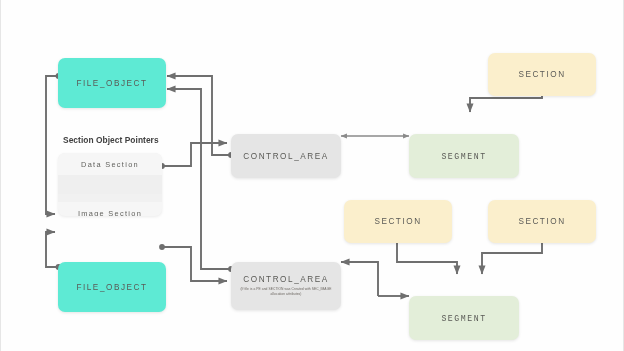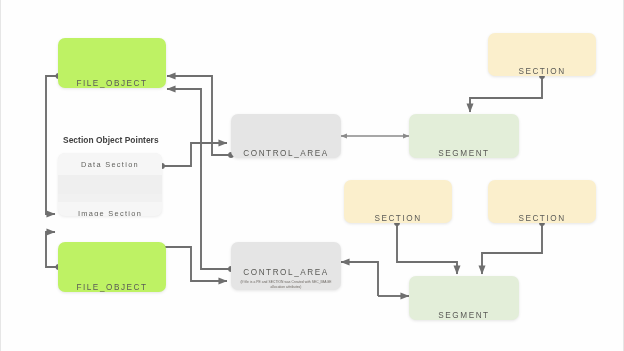--- a/index.html
+++ b/index.html
@@ -16,33 +16,34 @@
     border-left:1px solid #e6e6e6;
     border-right:1px solid #e6e6e6;
   }
   #edges { position:absolute; left:0; top:0; width:624px; height:351px; }
   .node {
     position:absolute;
     border-radius:7px;
     display:flex;
     flex-direction:column;
     align-items:center;
-    justify-content:flex-end;
+    justify-content:center;
     text-align:center;
     box-shadow:0 1px 3px rgba(0,0,0,0.10);
+    margin-top:20px;
   }
   .node .t {
     font-size:8.2px;
     letter-spacing:1.55px;
     color:#5a5a56;
     white-space:nowrap;
   }
-  .node.fileobj { background:#bef264; }
+  .node.fileobj { background:#5eead4; }
   .node.ctrl    { background:#e5e5e5; }
-  .node.seg     { background:#e3eed9; }
+  .node.seg     { background:#e3eed9;font-family:Liberation Mono, monospace; }
   .node.sect    { background:#fbefcc; }
   .note {
     font-size:3.3px;
     line-height:1.45;
     letter-spacing:0.06px;
     color:#6b6660;
     margin-top:3px;
     max-width:96px;
   }
   #sop-label {

